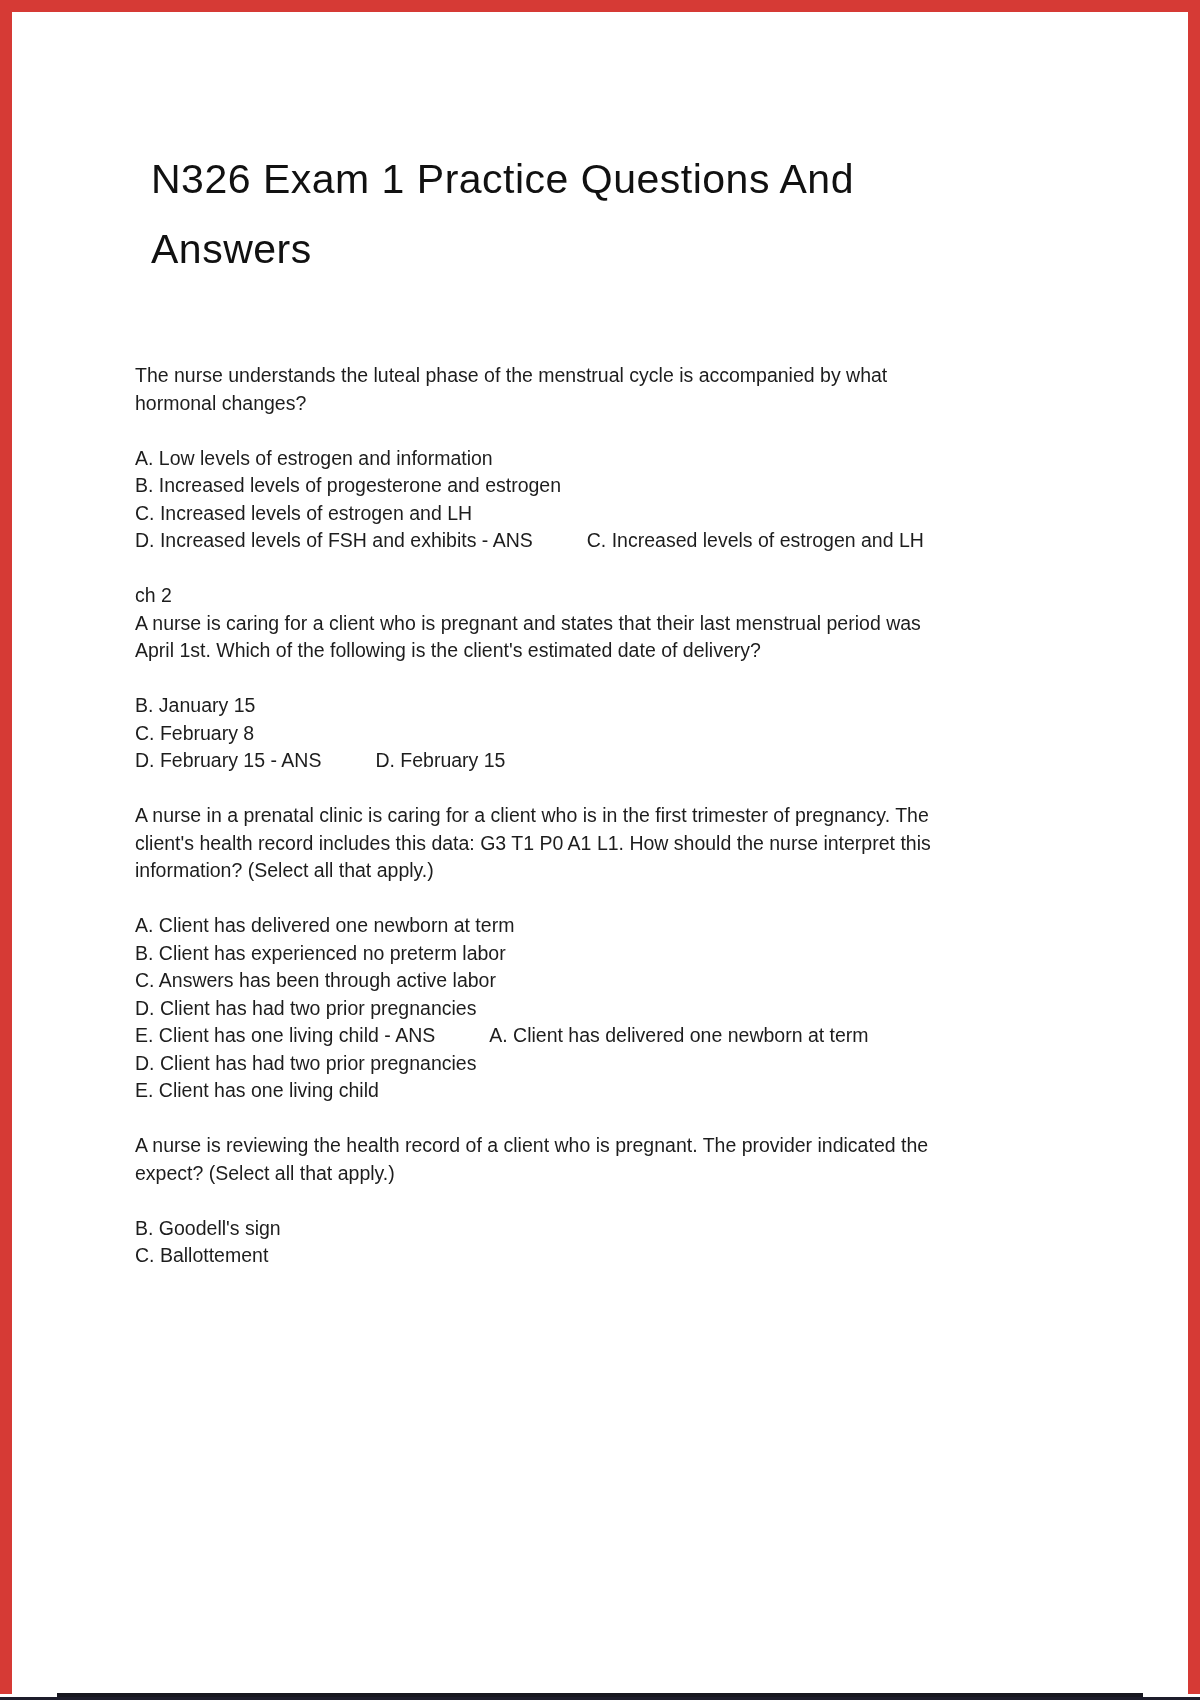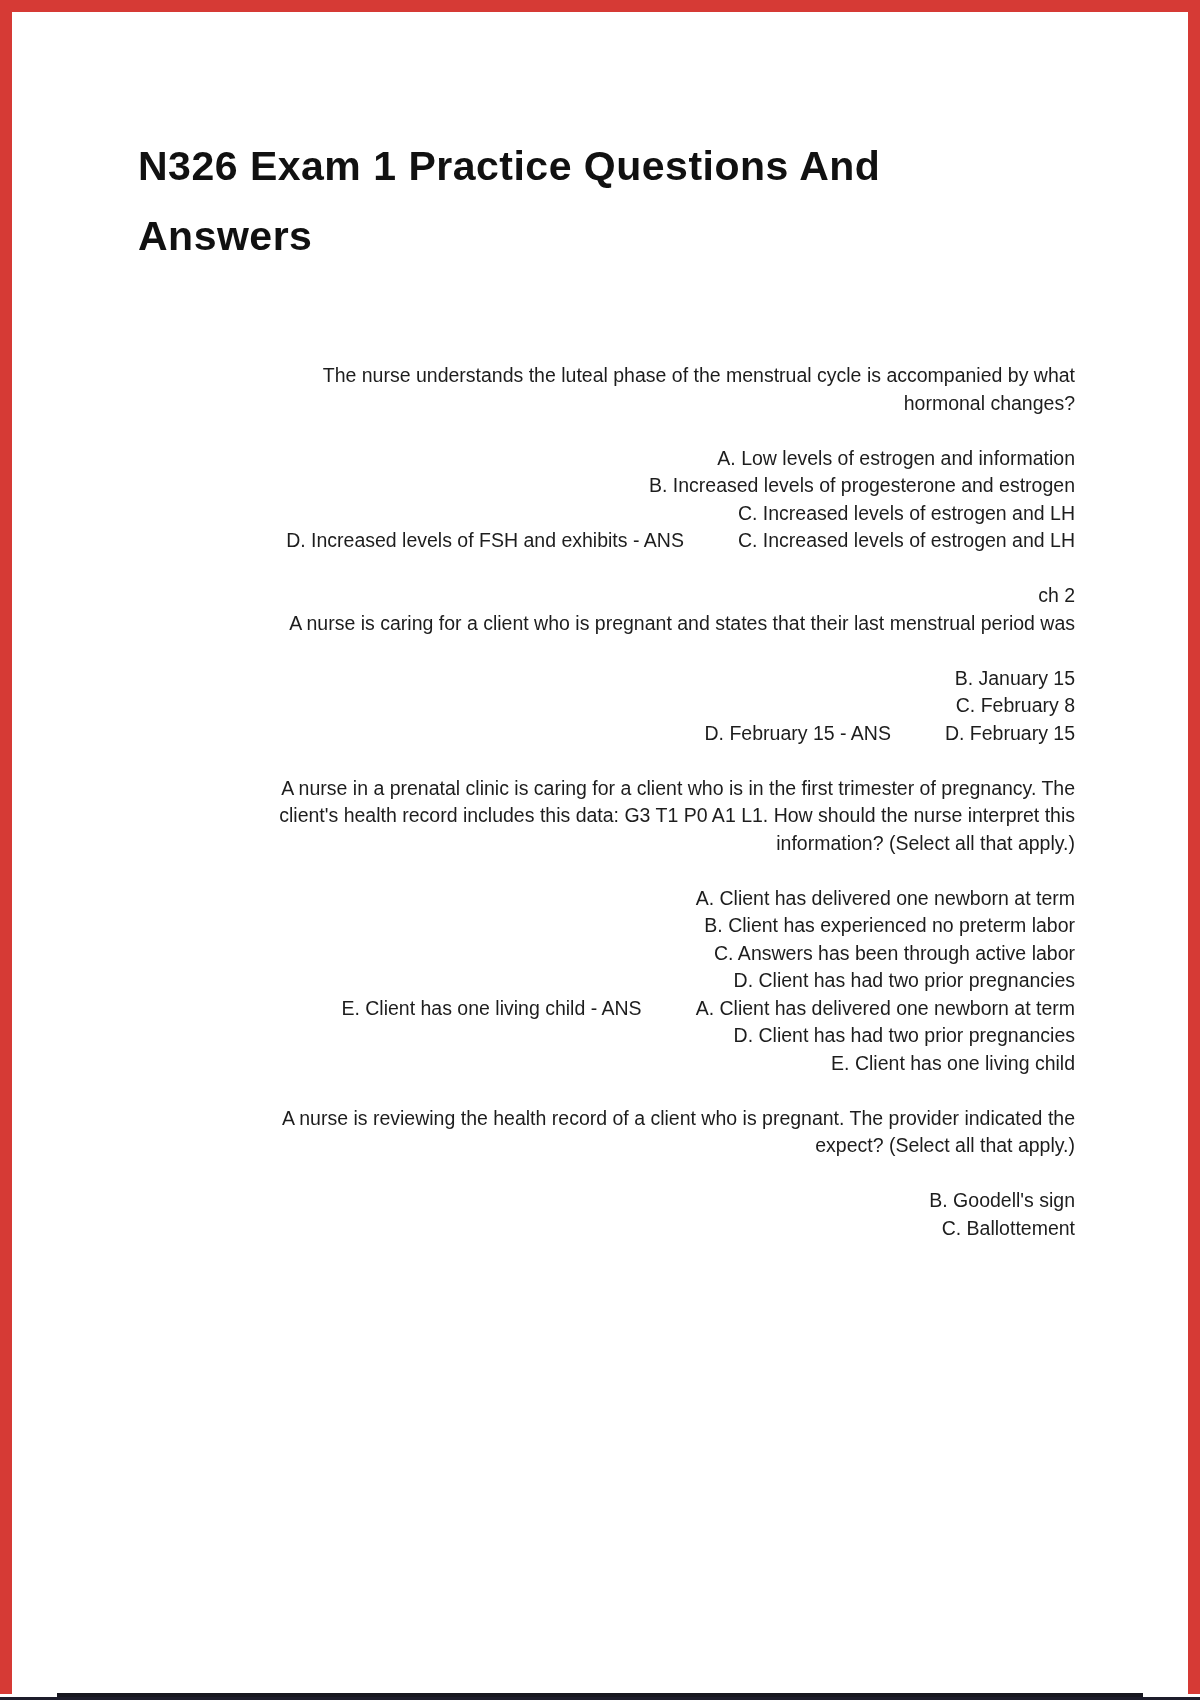--- a/index.html
+++ b/index.html
@@ -29,34 +29,33 @@
   }
   .border-right {
     position: absolute; top: 0; right: 0;
     width: 12px; height: 1694px;
     background: #d63a35;
   }
   .title {
     position: absolute;
     top: 128px;
     left: 135px;
-    margin: 3px;
+    margin: 16px;
     font-size: 41px;
-    font-weight: 700;
+    font-weight: 400;
     line-height: 70px;
     color: #111111;
     letter-spacing: 0.5px;
     white-space: nowrap;
   }
   .body-text {
     position: absolute;
     top: 362px;
     left: 135px;
     width: 940px;
-    text-align: right;
   }
   .line {
     height: 27.5px;
     line-height: 27.5px;
     font-size: 19.5px;
     white-space: nowrap;
     color: #1d1d1d;
   }
   .ans-right {
     margin-left: 54px;
@@ -95,20 +94,21 @@
     <div class="line">The nurse understands the luteal phase of the menstrual cycle is accompanied by what</div>
     <div class="line">hormonal changes?</div>
     <div class="line"></div>
     <div class="line">A. Low levels of estrogen and information</div>
     <div class="line">B. Increased levels of progesterone and estrogen</div>
     <div class="line">C. Increased levels of estrogen and LH</div>
     <div class="line"><span>D. Increased levels of FSH and exhibits - ANS</span><span class="ans-right">C. Increased levels of estrogen and LH</span></div>
     <div class="line"></div>
     <div class="line">ch 2</div>
     <div class="line">A nurse is caring for a client who is pregnant and states that their last menstrual period was</div>
+    <div class="line">April 1st. Which of the following is the client's estimated date of delivery?</div>
     <div class="line"></div>
     <div class="line">B. January 15</div>
     <div class="line">C. February 8</div>
     <div class="line"><span>D. February 15 - ANS</span><span class="ans-right">D. February 15</span></div>
     <div class="line"></div>
     <div class="line">A nurse in a prenatal clinic is caring for a client who is in the first trimester of pregnancy. The</div>
     <div class="line">client's health record includes this data: G3 T1 P0 A1 L1. How should the nurse interpret this</div>
     <div class="line">information? (Select all that apply.)</div>
     <div class="line"></div>
     <div class="line">A. Client has delivered one newborn at term</div>

